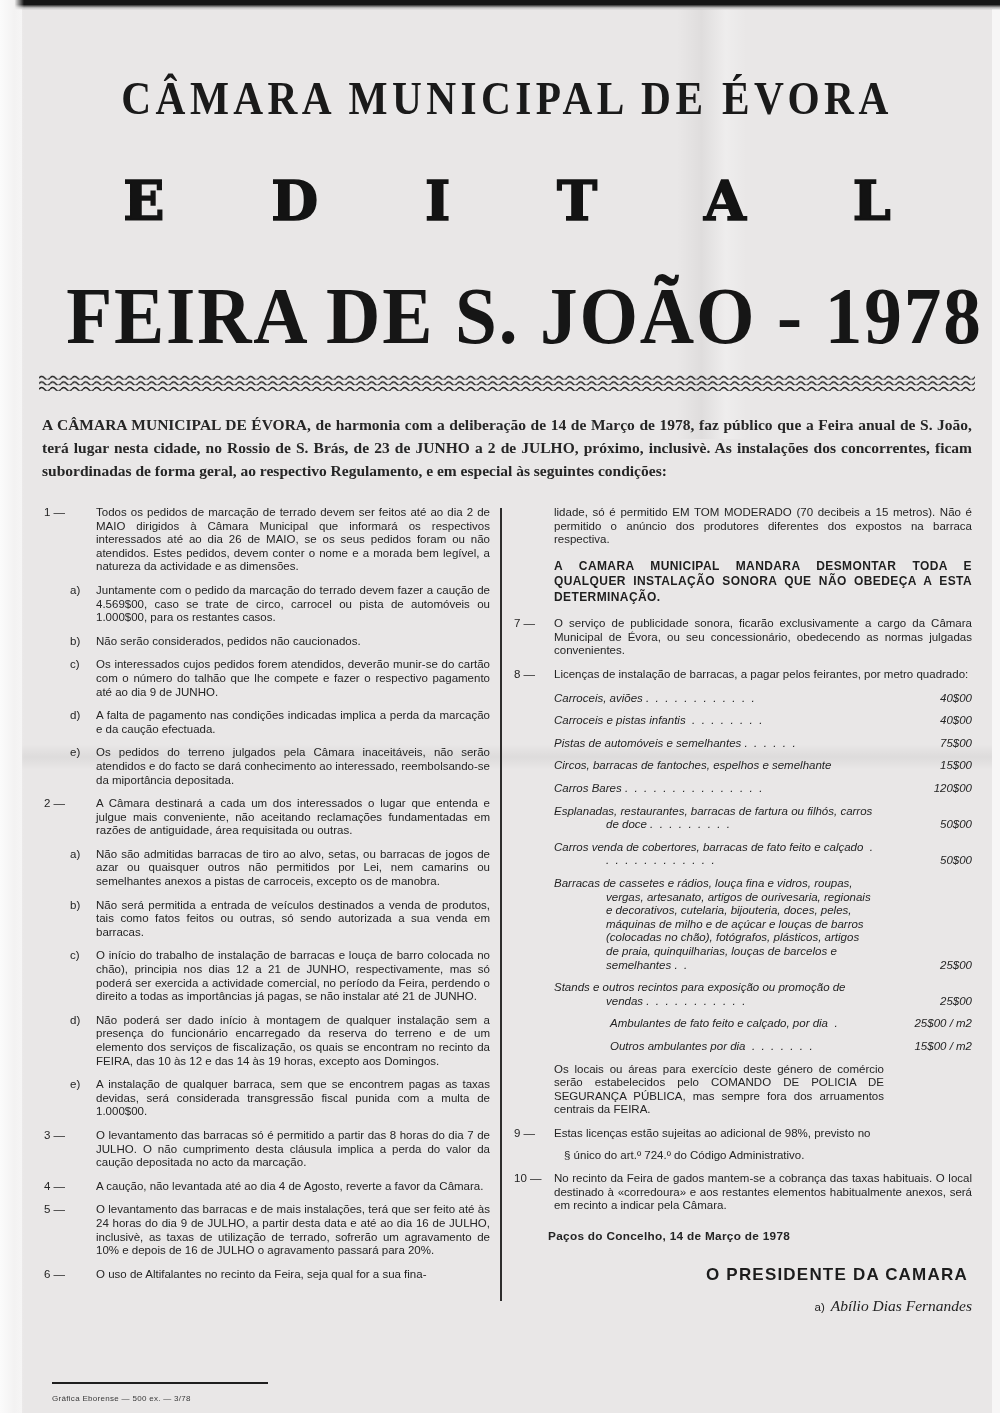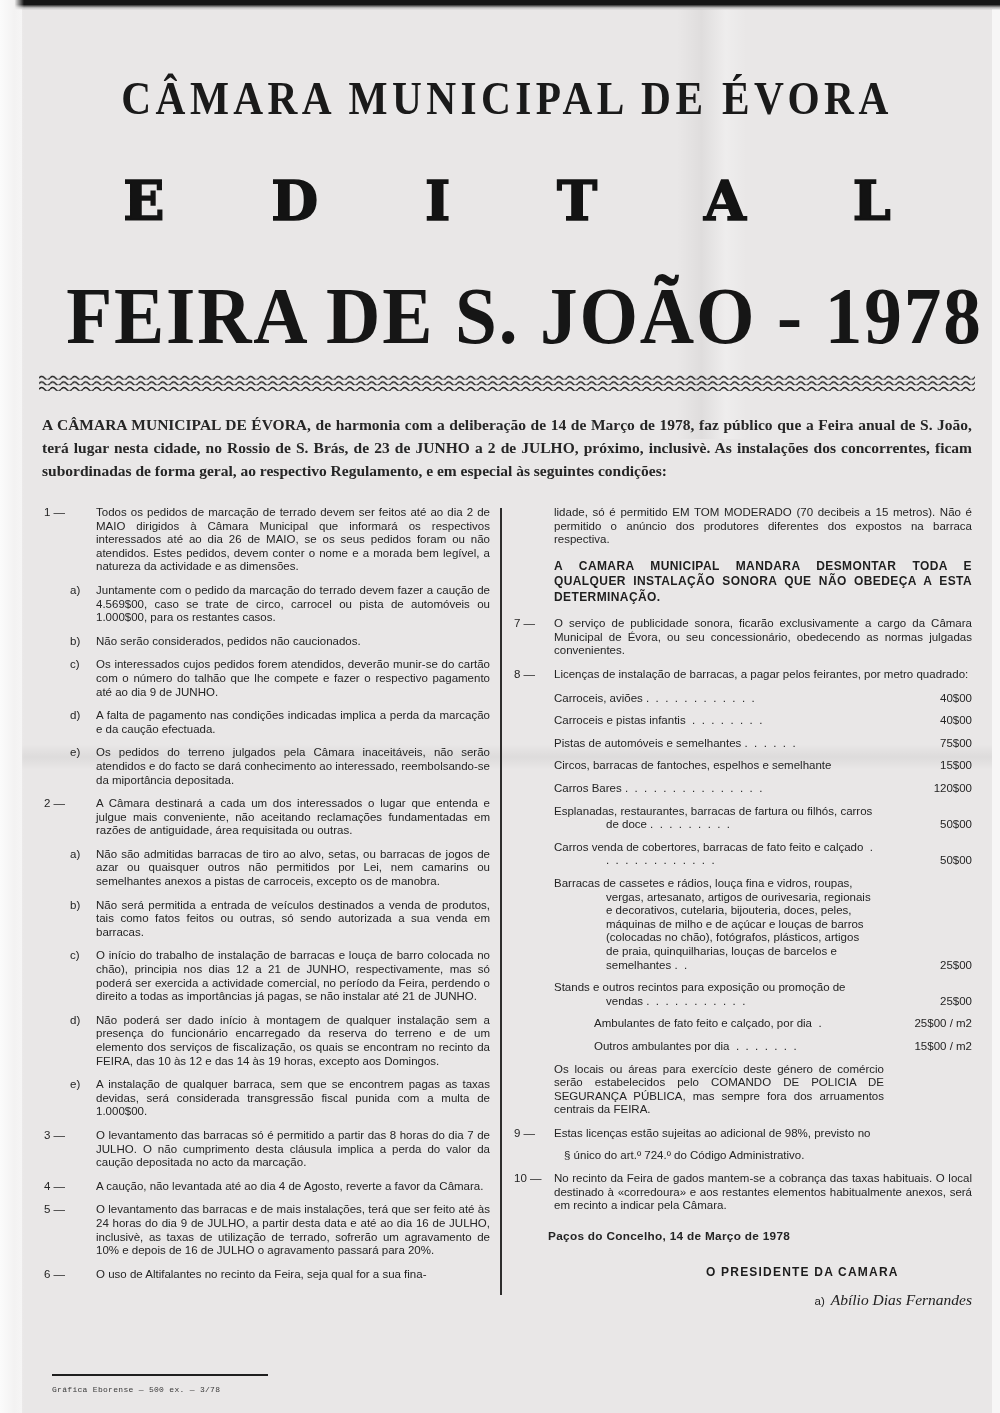--- a/index.html
+++ b/index.html
@@ -87,43 +87,43 @@
   .cont{font-size:11.5px;line-height:13.6px;text-align:justify;margin:0 0 12px 40px;}
   .caps{
     font-size:12px;line-height:15.5px;font-weight:bold;letter-spacing:.4px;
     margin:0 0 0 40px;text-align:justify;color:#1e1e1e;
   }
   .caps + .caps{margin-top:2px;}
   .caps-block{margin-bottom:12px;}
 
   
   .pricelist{margin:4px 0 8px 40px;}
-  .prow{display:flex;align-items:flex-end;margin-bottom:9px;}
+  .prow{display:flex;align-items:flex-end;margin-bottom:9px;font-style:italic;}
   .plbl{
     flex:1;font-size:11.5px;line-height:13.6px;
     white-space:pre-wrap;padding-left:52px;text-indent:-52px;
   }
   .pval{flex:0 0 92px;text-align:right;font-size:11.5px;line-height:13.6px;padding-left:6px;}
-  .prow.amb{margin-left:40px;justify-content:space-between;}
+  .prow.amb{margin-left:56px;justify-content:space-between;}
 
   .note{font-size:11.5px;line-height:13.6px;text-align:justify;width:330px;margin:2px 0 10px 40px;}
 
   .item9-par2{margin-top:8px;padding-left:10px;}
 
   .dateline{margin:16px 0 0 34px;font-size:11.8px;font-weight:bold;letter-spacing:.3px;}
-  .president{margin:22px 0 0 192px;font-size:12px;font-weight:bold;letter-spacing:1.2px;color:#1c1c1c;}
+  .president{margin:22px 0 0 192px;font-size:17px;font-weight:bold;letter-spacing:1.2px;color:#1c1c1c;}
   .signature{
     margin:12px 0 0 200px;
     font-family:"Liberation Serif",serif;font-style:italic;
     font-size:15.5px;color:#222;text-align:right;
   }
   .signature .sig-prefix{font-family:"Liberation Sans",sans-serif;font-style:normal;font-size:11.5px;margin-right:6px;}
 
   
-  .colophon{position:absolute;left:30px;bottom:16px;font-family:Liberation Mono, monospace;}
+  .colophon{position:absolute;left:30px;bottom:8px;}
   .colophon-rule{width:216px;border-top:2px solid #1f1f1f;margin-bottom:3px;}
   .colophon-text{font-size:8px;color:#3a3a3a;letter-spacing:.3px;}
 </style>
 </head>
 <body>
 
 <div class="paper">
   <div class="artifact-band"></div>
   <div class="artifact-fold"></div>
 

